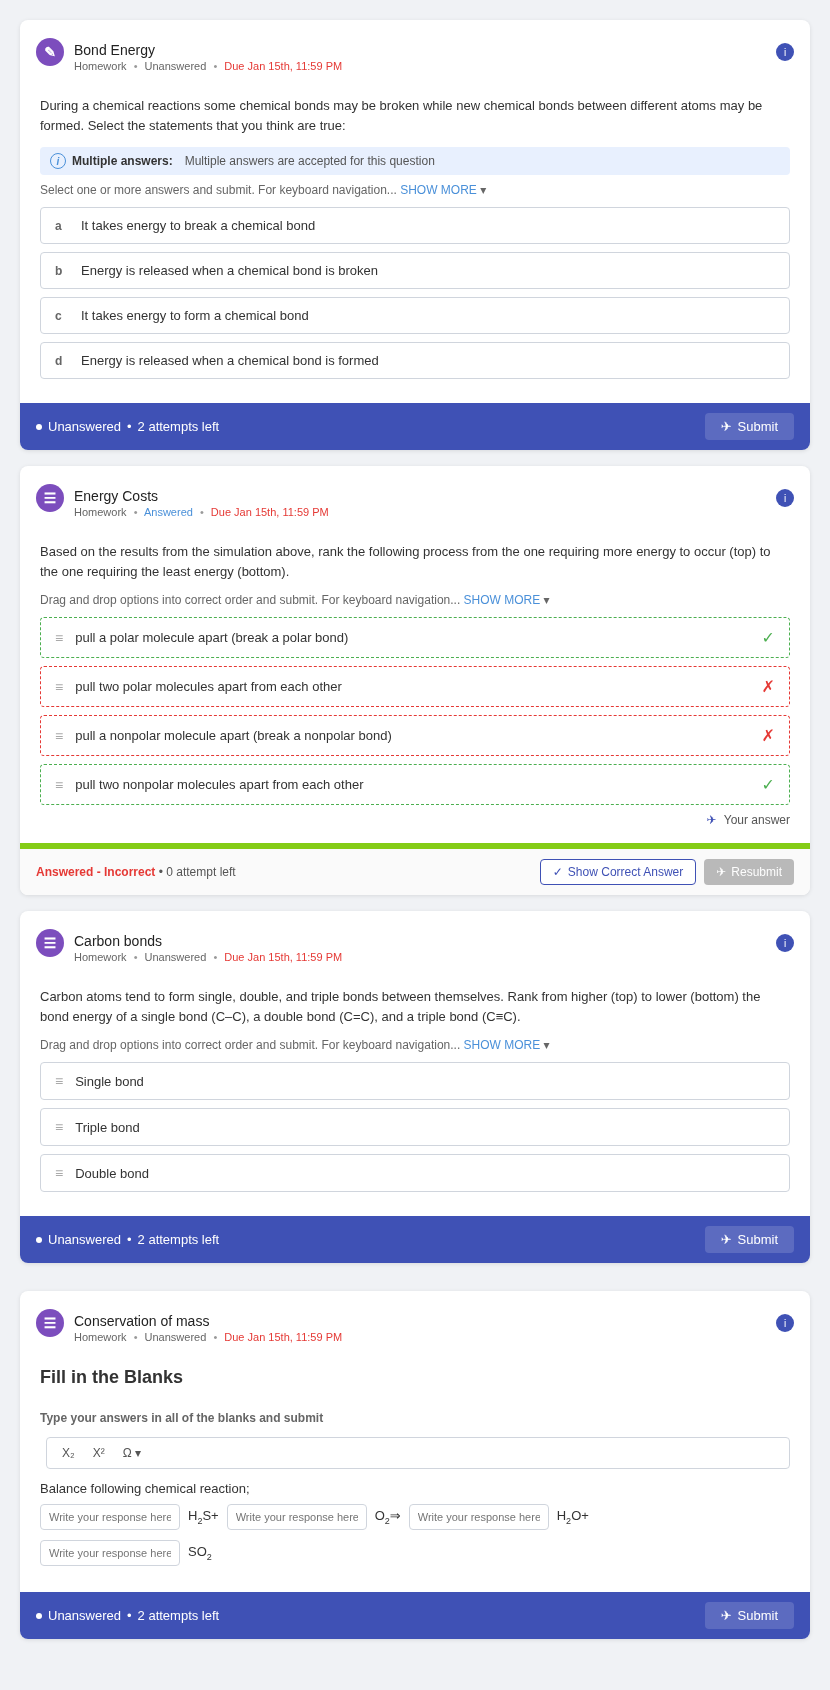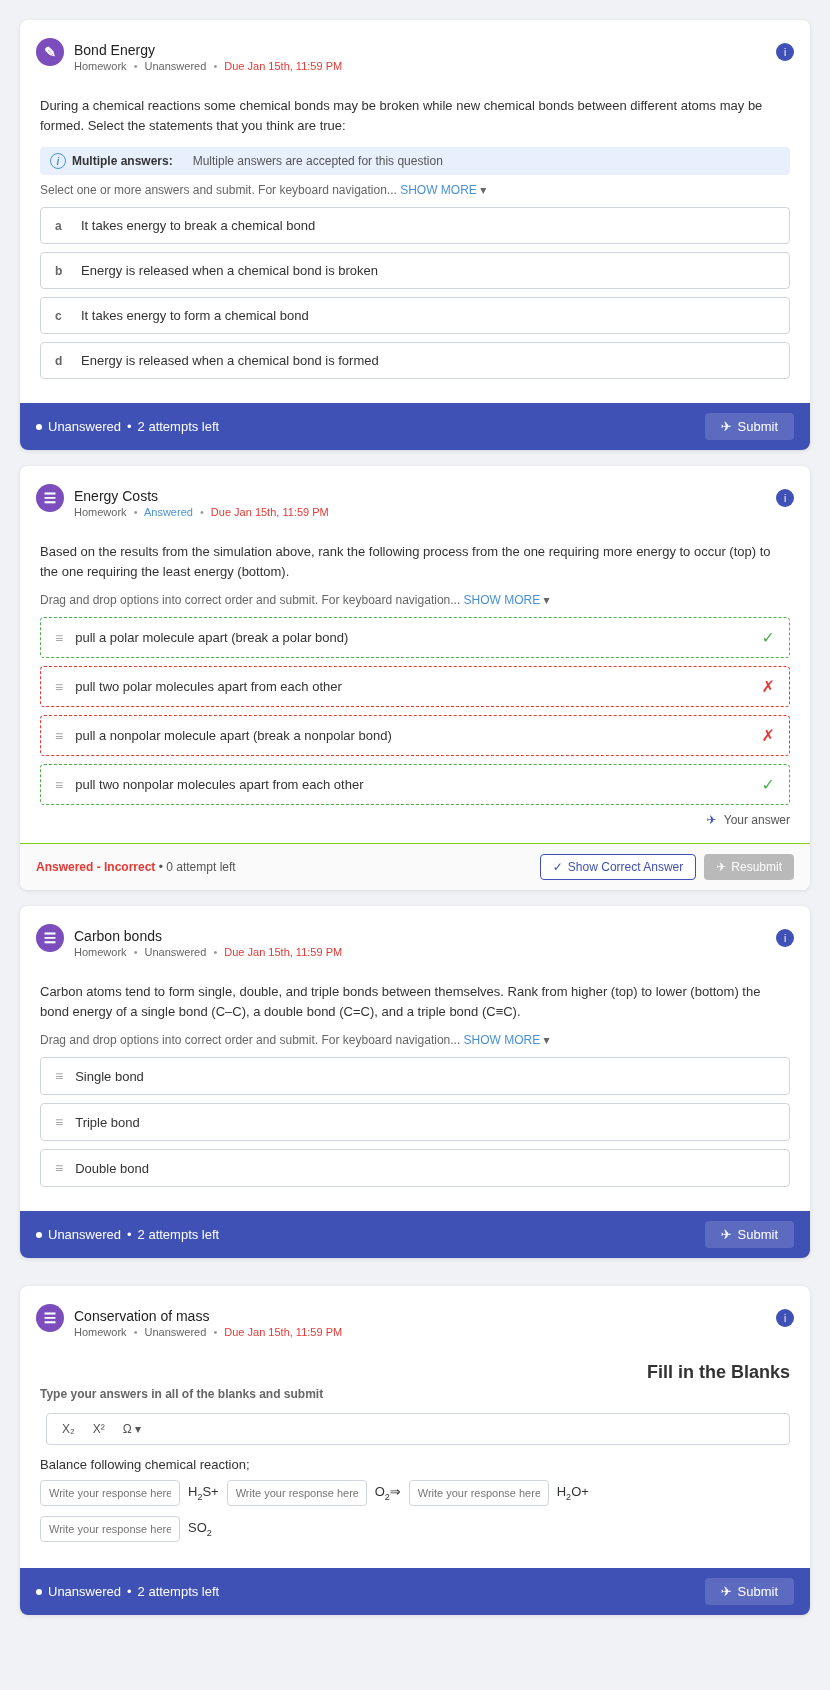--- a/index.html
+++ b/index.html
@@ -51,21 +51,21 @@
       margin-right: 6px;
     }
     .blue-info-bar {
       background: #e8f0fe;
       border-radius: 4px;
       padding: 6px 10px;
       display: flex; align-items: center;
       margin-bottom: 8px;
       font-size: 12px; color: #555;
     }
-    .blue-info-bar .label { color: #333; font-weight: 600; margin-right: 20px; }
+    .blue-info-bar .label { color: #333; font-weight: 600; margin-right: 12px; }
     .instruction { font-size: 12px; color: #666; margin-bottom: 10px; }
     .show-more { color: #4a90d9; cursor: pointer; font-size: 12px; }
     .question-text { font-size: 13px; color: #333; line-height: 1.5; margin-bottom: 12px; }
     .choice-row {
       display: flex; align-items: center;
       border: 1px solid #d0d5dd;
       border-radius: 4px;
       padding: 10px 14px;
       margin-bottom: 8px;
       cursor: pointer;
@@ -109,21 +109,21 @@
     .drag-text { font-size: 13px; color: #333; flex: 1; }
     .drag-result { font-size: 16px; margin-left: 8px; }
     .drag-result.green { color: #4caf50; }
     .drag-result.red { color: #e53935; }
     .your-answer { text-align: right; font-size: 12px; color: #555; margin-top: 4px; }
     .your-answer-icon { margin-right: 4px; color: #3f51b5; }
     
     .answered-footer {
       display: flex; align-items: center; justify-content: space-between;
       padding: 10px 16px;
-      border-top: 1px solid #84cc16;
+      border-top: 6px solid #84cc16;
       background: #fafafa;
     }
     .answered-footer .left { font-size: 12px; color: #555; }
     .answered-footer .left .incorrect { color: #e53935; font-weight: 600; }
     .answered-footer .right { display: flex; gap: 8px; }
     .show-correct-btn {
       border: 1.5px solid #3f51b5;
       background: #fff;
       color: #3f51b5;
       padding: 5px 12px;
@@ -147,21 +147,21 @@
     .solid-drag-row {
       display: flex; align-items: center;
       border: 1px solid #d0d5dd;
       border-radius: 4px;
       padding: 10px 14px;
       margin-bottom: 8px;
       background: #fff;
       cursor: grab;
     }
     
-    .fill-title { font-size: 18px; font-weight: bold; color: #333; margin-bottom: 4px; text-align: right; }
+    .fill-title { font-size: 18px; font-weight: bold; color: #333; margin-bottom: 23px; }
     .fill-subtitle { font-size: 12px; color: #666; margin-bottom: 12px; font-weight: bold; }
     .toolbar-row {
       display: flex; align-items: center;
       border: 1px solid #d0d5dd;
       border-radius: 4px;
       padding: 6px 10px;
       margin-bottom: 12px;
       gap: 8px;
       margin-left: 6px;
     }

